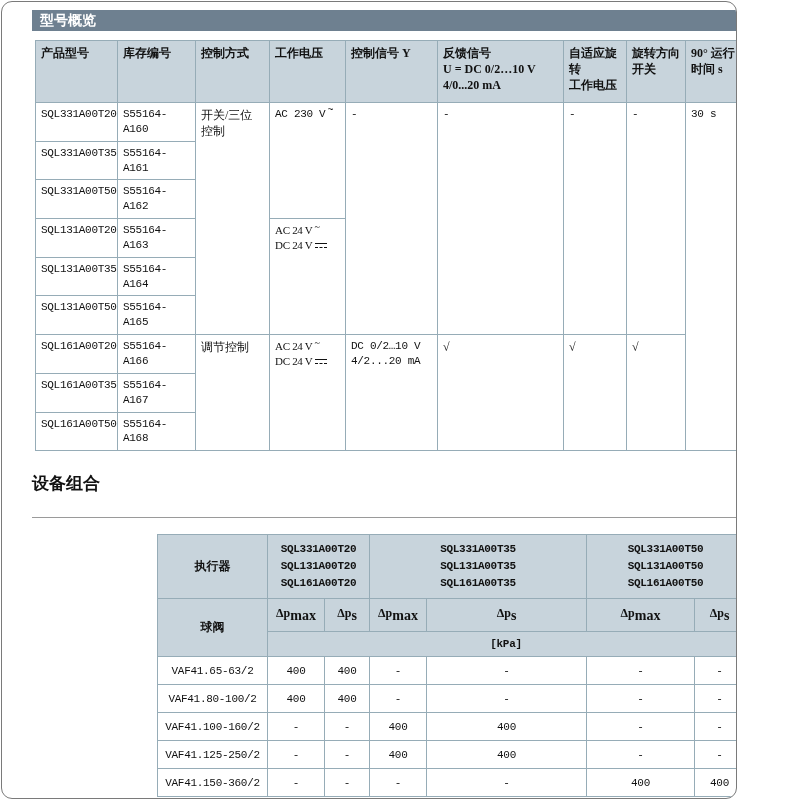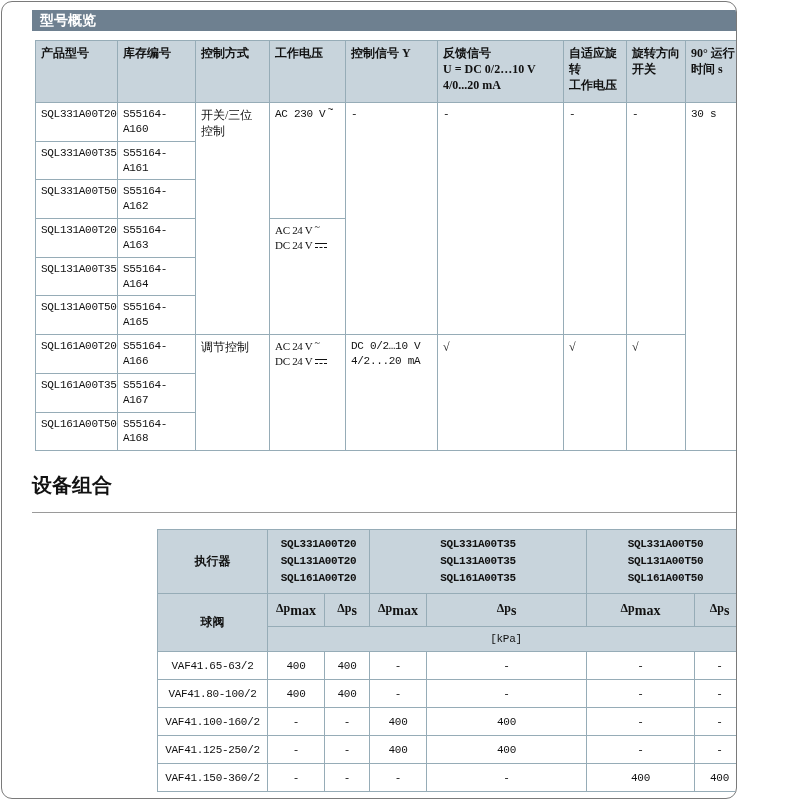--- a/index.html
+++ b/index.html
@@ -31,33 +31,33 @@
   .t1 td{height:27px;}
   .prewrap{white-space:pre-line;}
   .mono{font-family:"Liberation Mono","DejaVu Sans Mono",monospace;font-size:11px;letter-spacing:-0.3px;}
   .ac-sym{position:relative;top:-4px;font-size:10px;margin-left:2px;}
   .dc-sym{display:inline-block;width:12px;height:8px;position:relative;margin-left:3px;}
   .dc-sym::before{content:"";position:absolute;top:2px;left:0;right:0;border-top:1.5px solid #111;}
   .dc-sym::after{content:"";position:absolute;top:6px;left:0;right:0;border-top:1.5px dashed #111;}
   .vline{display:block;font-family:Liberation Serif, serif;}
   
   .sec-heading{
-    margin:21px 0 8px 30px;width:738px;font-size:20px;font-weight:bold;
-    padding-bottom:13px;border-bottom:1px solid #9a9a9a;
+    margin:21px 0 8px 30px;width:738px;font-size:17px;font-weight:bold;
+    padding-bottom:22px;border-bottom:1px solid #9a9a9a;
   }
   
   .t2{margin:16px 0 0 155px;width:587px;font-size:12px;}
   .t2 th,.t2 td{
     border:1px solid var(--border);text-align:center;vertical-align:middle;
     padding:2px 4px;
   }
   .t2 th{background:var(--head-bg);font-weight:bold;}
   .t2 .models{height:64px;line-height:1.55;}
   .t2 .dp-row th{height:33px;}
-  .t2 .kpa-row th{height:25px;font-weight:normal;}
+  .t2 .kpa-row th{height:25px;font-weight:bold;}
   .t2 td{height:28px;margin-left:12px;}
   sub{font-size:14px;}
 </style>
 </head>
 <body>
 
 <div class="page">
 
   <div class="title-bar">型号概览</div>
 

